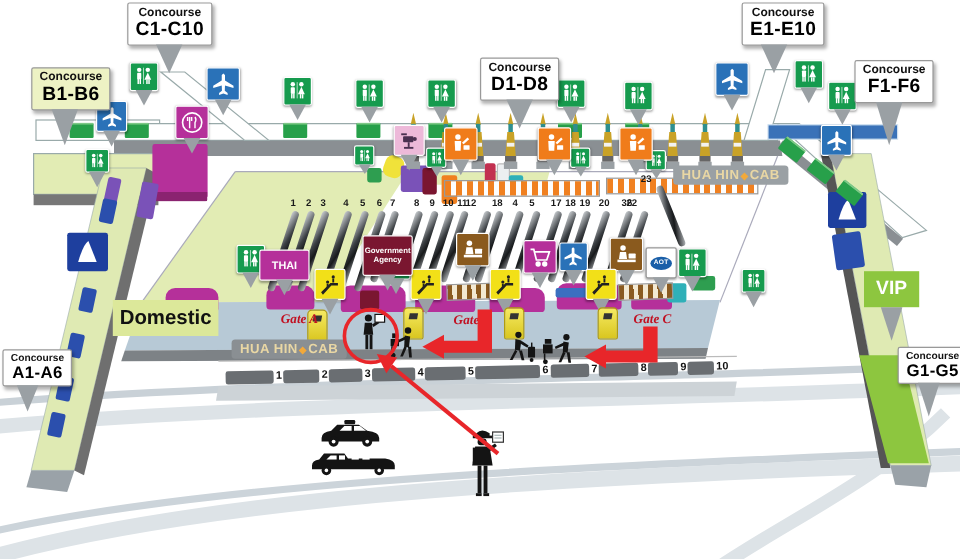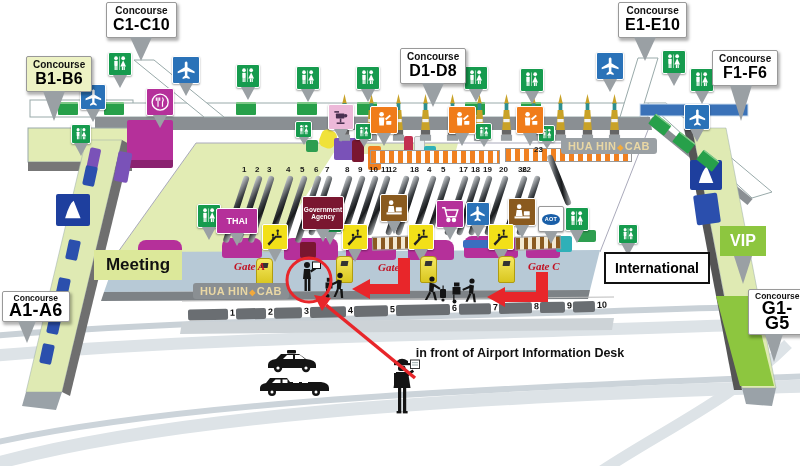--- a/index.html
+++ b/index.html
@@ -29,21 +29,21 @@
   .dno{position:absolute;font-weight:bold;font-size:8px;color:#1a1a1a;z-index:4}
 
   .statue{position:absolute;width:13px;height:48px;z-index:5}
 
   
   .callout{position:absolute;background:#fff;border:1px solid #999;border-radius:2px;
            box-shadow:1.5px 2.5px 3px rgba(0,0,0,.3);text-align:center;padding:2px 6px 3px;z-index:9}
   .callout .t1{font-size:10px;font-weight:bold;color:#111;line-height:11px}
   .callout .t2{font-size:16px;font-weight:bold;color:#000;line-height:18px;letter-spacing:.3px}
   .callout.sm .t1{font-size:8.5px;line-height:9px}
-  .callout.sm .t2{font-size:18px;line-height:15px}
+  .callout.sm .t2{font-size:14px;line-height:15px}
   .ctail{position:absolute;top:100%;left:50%;width:0;height:0;margin-left:-11px;
          border:11px solid transparent;border-top:24px solid #9aa0a4;border-bottom:0}
 
   .hhc{position:absolute;background:#9aa0a4;border-radius:3px;padding:2px 7px;font-weight:bold;
        font-size:11px;color:#e9d7a4;letter-spacing:.4px;z-index:8;white-space:nowrap}
   .hhc .dia{color:#f2a93b;font-size:8px;padding:0 1px}
 
   .gate{position:absolute;color:#c11122;font-weight:bold;font-style:italic;font-size:11px;
         font-family:"Liberation Serif",serif;z-index:8;white-space:nowrap}
 
@@ -572,22 +572,21 @@
       <span class="dno2" style="left:353px">8</span>
     <i class="doorseg" style="left:359px;width:25px"></i>
       <span class="dno2" style="left:386px">9</span>
     <i class="doorseg" style="left:392px;width:22px"></i>
       <span class="dno2" style="left:416px">10</span>
   </div>
 
   <div class="hhc" style="left:561px;top:138px"><span>HUA HIN</span><span class="dia">◆</span><span>CAB</span></div>
   <div class="hhc" style="left:193px;top:283px;background:#8a8f93"><span>HUA HIN</span><span class="dia">◆</span><span>CAB</span></div>
 
-  <div class="zone" style="left:94px;top:250px;width:88px;height:30px;background:#dce89a;color:#111;font-size:17px">Meeting</div>
-  <div class="zone" style="left:604px;top:252px;width:102px;height:28px;background:#fff;border:2px solid #111;color:#000;font-size:14px">International</div>
+  <div class="zone" style="left:94px;top:250px;width:88px;height:30px;background:#dce89a;color:#111;font-size:17px">Domestic</div>
   <div class="zone" style="left:720px;top:226px;width:46px;height:30px;background:#8dc63f;color:#fff;font-size:16px">
       <span>VIP</span>
       <i class="ctail" style="border-top-width:28px;border-left-width:9px;border-right-width:9px;margin-left:-9px"></i>
     </div>
 
   <div class="callout" style="left:106px;top:2px">
       <div class="t1">Concourse</div>
       <div class="t2">C1-C10</div>
       <i class="ctail"></i>
     </div>
@@ -698,21 +697,20 @@
       <rect x="10" y="32" width="3.2" height="23"></rect>
         <rect x="15" y="32" width="3.2" height="23"></rect>
       <rect x="8.6" y="55" width="4.8" height="2.4"></rect>
         <rect x="14.8" y="55" width="4.8" height="2.4"></rect>
     </g>
     <rect x="22.5" y="4" width="9" height="8.5" fill="#fff" stroke="#333"></rect>
     <path d="M24,6.7 h6 M24,9 h6" stroke="#9aa" fill="none"></path>
   </svg>
 
   <div class="note">
-    <div>in front of Airport Information Desk</div>
   </div>
 
   <svg class="layer" width="800" height="466" style="z-index:20">
     <circle cx="309" cy="280" r="22" fill="none" stroke="#e8262a" stroke-width="3"></circle>
     <polygon points="352,289 370,279 370,284 398,284 398,258 410,258 410,294 370,294 370,299" fill="#e8262a"></polygon>
     <polygon points="487,297 505,287 505,292 536,292 536,272 548,272 548,302 505,302 505,307" fill="#e8262a"></polygon>
     <line x1="415" y1="378" x2="326" y2="305" stroke="#e8262a" stroke-width="3.5"></line>
     <polygon points="314,295 331,298 322,311" fill="#e8262a"></polygon>
   </svg>
 

